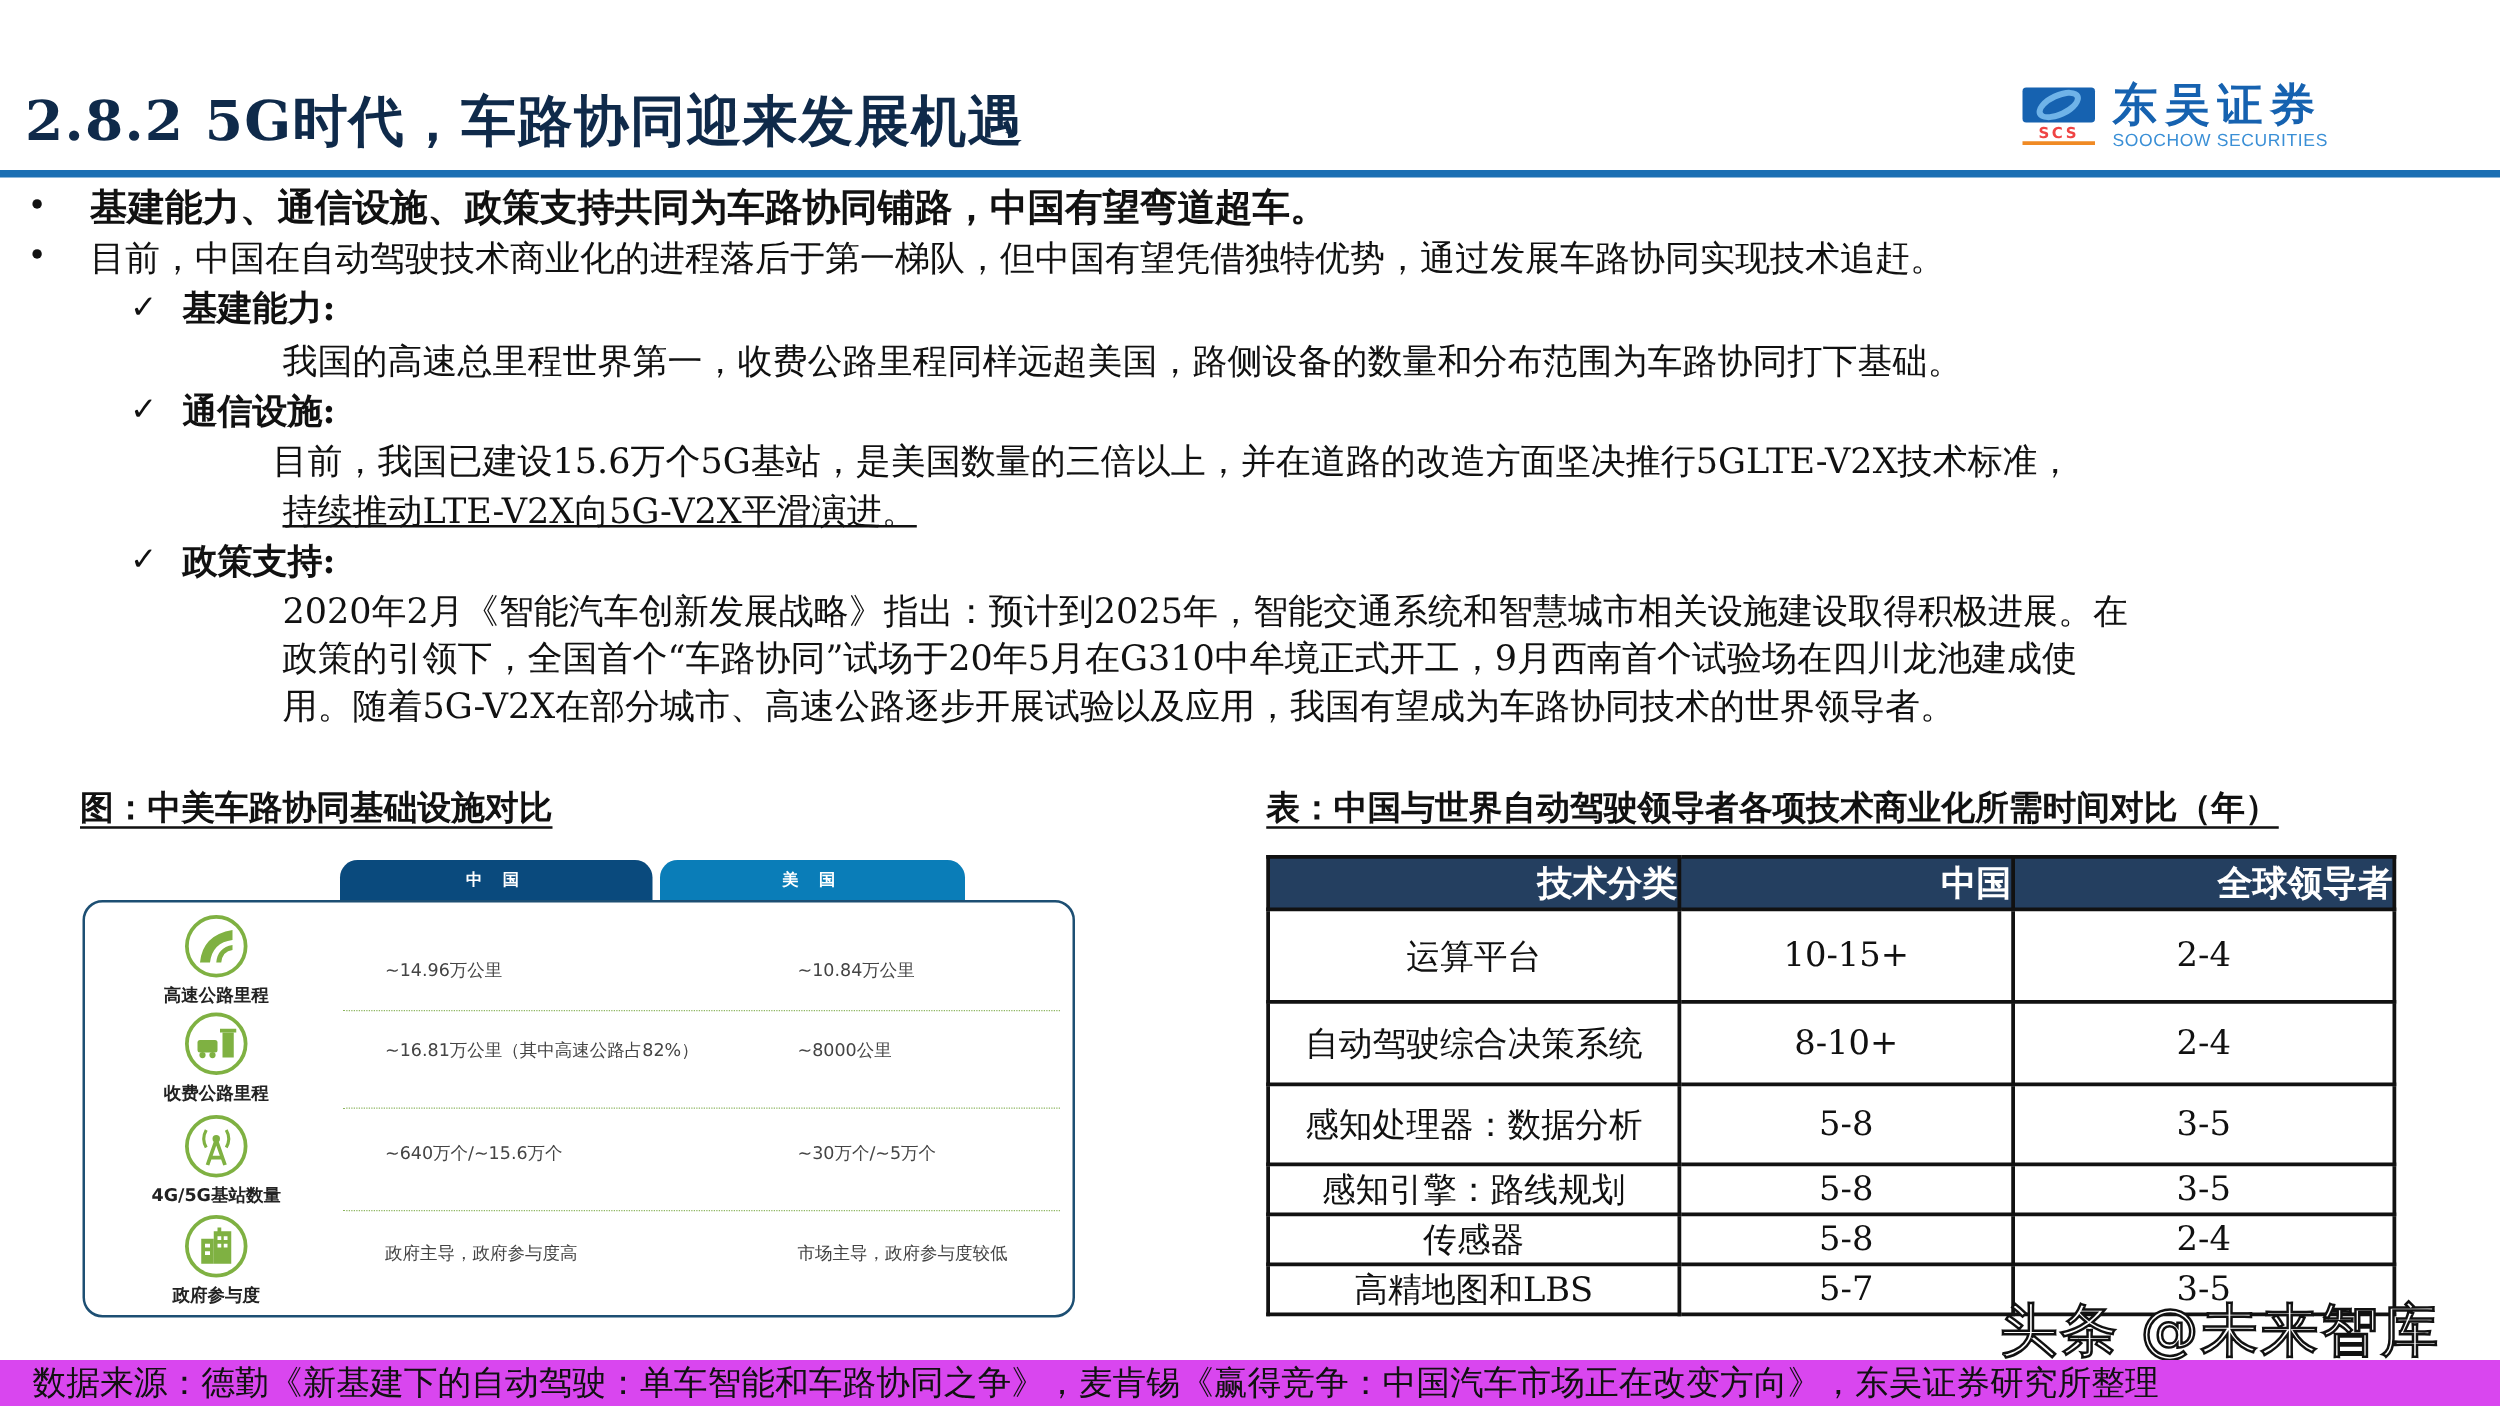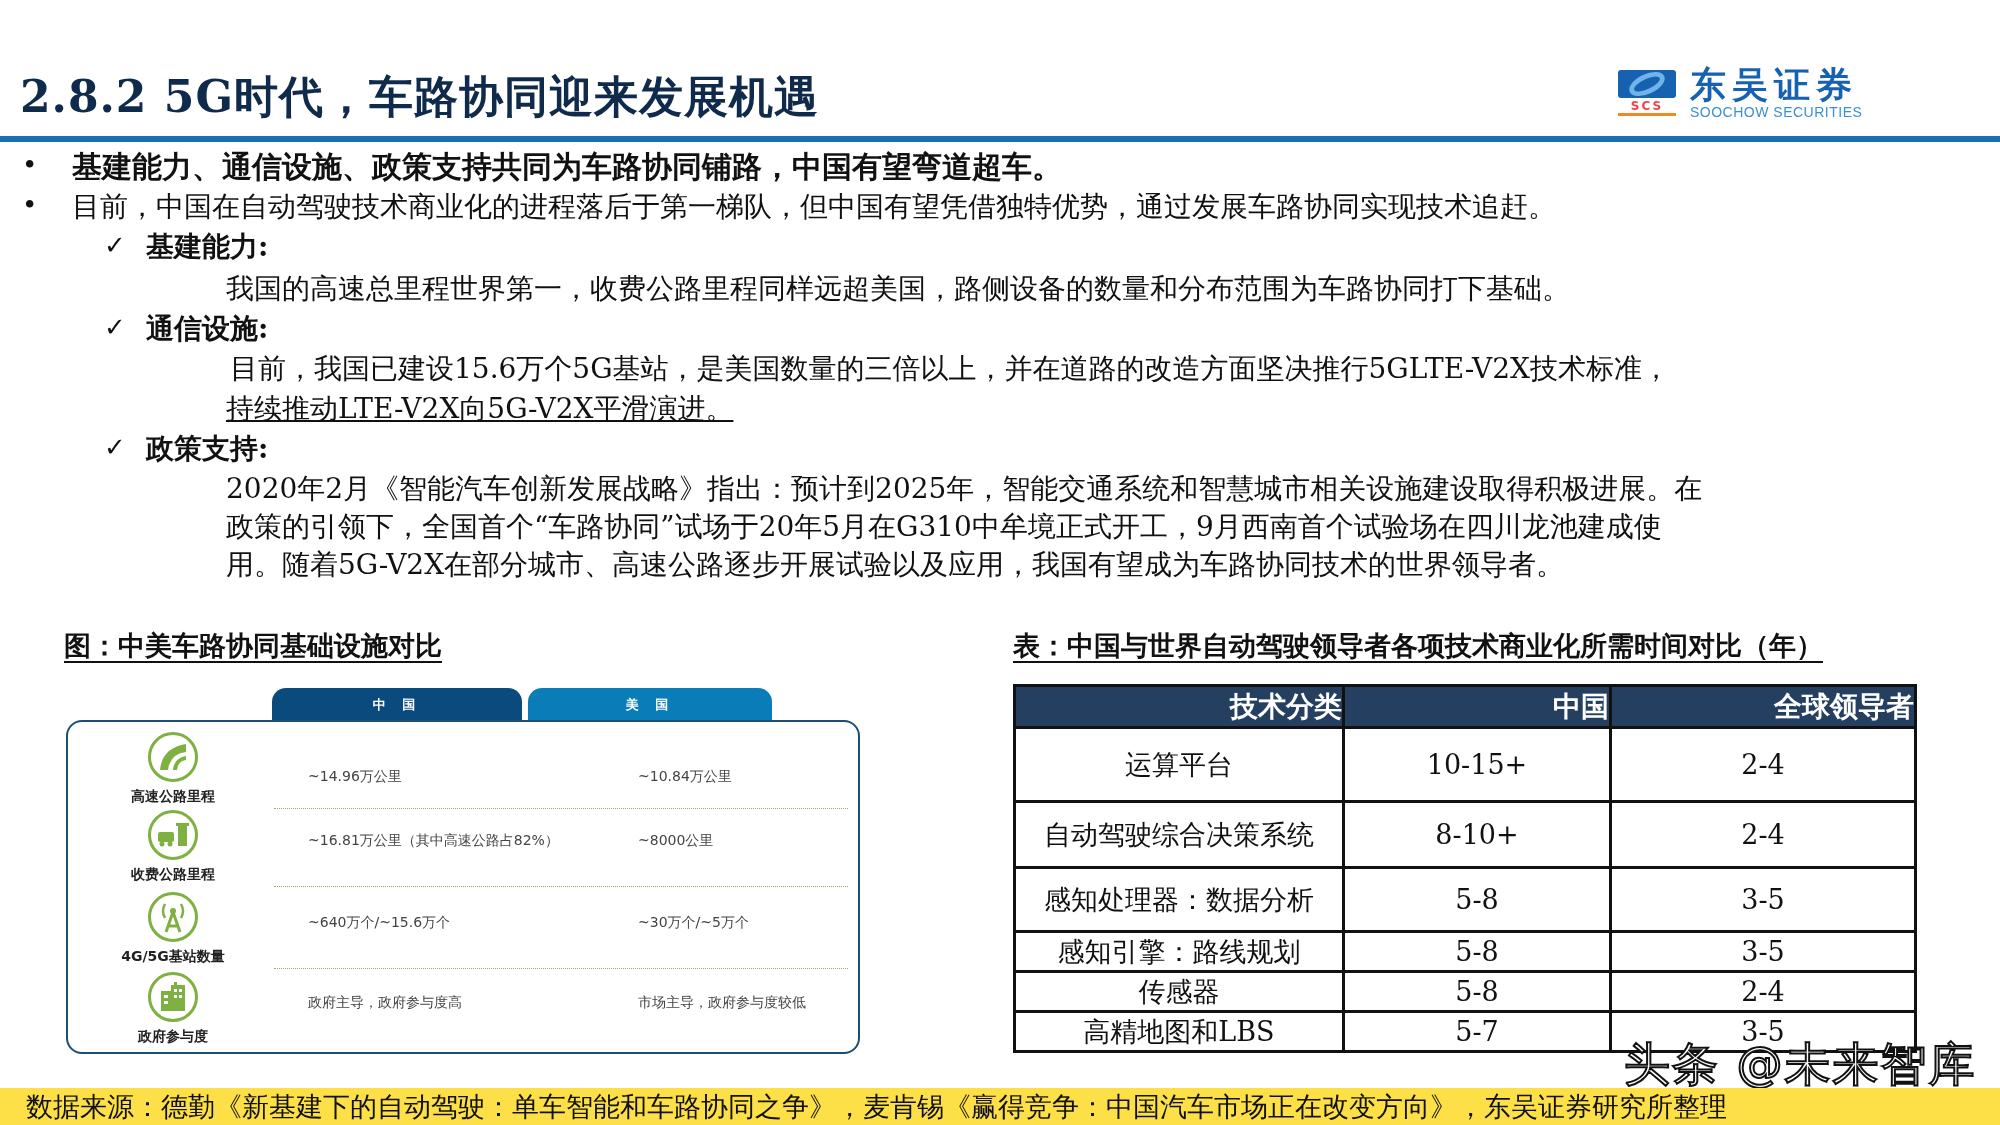--- a/index.html
+++ b/index.html
@@ -38,23 +38,23 @@
   .info-cn { position: absolute; left: 240px; font-size: 14px; color: #444; white-space: nowrap; }
   .info-us { position: absolute; left: 570px; font-size: 14px; color: #444; white-space: nowrap; }
   .info-div { position: absolute; left: 206px; width: 574px; height: 0; border-top: 1px dotted #8db560; }
 
   
   .data-table { position: absolute; left: 1013px; top: 684px; width: 904px; border-collapse: collapse; font-family: "DejaVu Serif", "Liberation Serif", serif; }
   .data-table th { background: #243f60; color: #fff; font-weight: bold; font-size: 28px; height: 42px; border: 3px solid #111; border-bottom: 3px solid #111; text-align: right; }
   .data-table td { border: 3px solid #111; text-align: center; font-size: 27px; color: #111; padding: 0; }
   .c1 { width: 330px; } .c2 { width: 268px; } .c3 { width: 306px; }
 
-  .watermark { position: absolute; left: 1600px; top: 1034px; font-family: "DejaVu Sans", sans-serif; font-size: 46px; color: #fff; -webkit-text-stroke: 2px #111; letter-spacing: 2px; white-space: nowrap; margin-left: 24px; }
-
-  .footer { position: absolute; left: 0; top: 1088px; width: 2000px; height: 37px; background: #fde047; }
+  .watermark { position: absolute; left: 1600px; top: 1034px; font-family: "DejaVu Sans", sans-serif; font-size: 46px; color: #fff; -webkit-text-stroke: 2px #111; letter-spacing: 2px; white-space: nowrap; }
+
+  .footer { position: absolute; left: 0; top: 1088px; width: 2000px; height: 37px; background: #d946ef; }
   .footer-text { position: absolute; left: 26px; top: 1; font-size: 27px; line-height: 37px; color: #111; white-space: nowrap; }
 </style>
 </head>
 <body>
 
 <div class="header">
   <div class="page-title">2.8.2 5G时代，车路协同迎来发展机遇</div>
   <div class="logo">
     <div class="logo-mark">
       <div class="s-box"></div>
@@ -74,21 +74,21 @@
 
   <span class="bullet-dot" style="left:22px;top:190px;">•</span>
   <div class="line" style="left:72px;top:190px;">目前，中国在自动驾驶技术商业化的进程落后于第一梯队，但中国有望凭借独特优势，通过发展车路协同实现技术追赶。</div>
 
   <span class="check" style="left:104px;top:230px;">✓</span>
   <div class="line bold" style="left:146px;top:230px;">基建能力:</div>
   <div class="line" style="left:226px;top:272px;">我国的高速总里程世界第一，收费公路里程同样远超美国，路侧设备的数量和分布范围为车路协同打下基础。</div>
 
   <span class="check" style="left:104px;top:312px;">✓</span>
   <div class="line bold" style="left:146px;top:312px;">通信设施:</div>
-  <div class="line" style="left:230px;top:352px;">目前，我国已建设15.6万个5G基站，是美国数量的三倍以上，并在道路的改造方面坚决推行5GLTE-V2X技术标准，</div>
+  <div class="line" style="left:218px;top:352px;">目前，我国已建设15.6万个5G基站，是美国数量的三倍以上，并在道路的改造方面坚决推行5GLTE-V2X技术标准，</div>
   <div class="line" style="left:226px;top:392px;text-decoration:underline;">持续推动LTE-V2X向5G-V2X平滑演进。</div>
 
   <span class="check" style="left:104px;top:432px;">✓</span>
   <div class="line bold" style="left:146px;top:432px;">政策支持:</div>
   <div class="line" style="left:226px;top:472px;">2020年2月《智能汽车创新发展战略》指出：预计到2025年，智能交通系统和智慧城市相关设施建设取得积极进展。在</div>
   <div class="line" style="left:226px;top:510px;">政策的引领下，全国首个“车路协同”试场于20年5月在G310中牟境正式开工，9月西南首个试验场在四川龙池建成使</div>
   <div class="line" style="left:226px;top:548px;">用。随着5G-V2X在部分城市、高速公路逐步开展试验以及应用，我国有望成为车路协同技术的世界领导者。</div>
 </div>
 
 <div class="fig-caption">图：中美车路协同基础设施对比</div>

